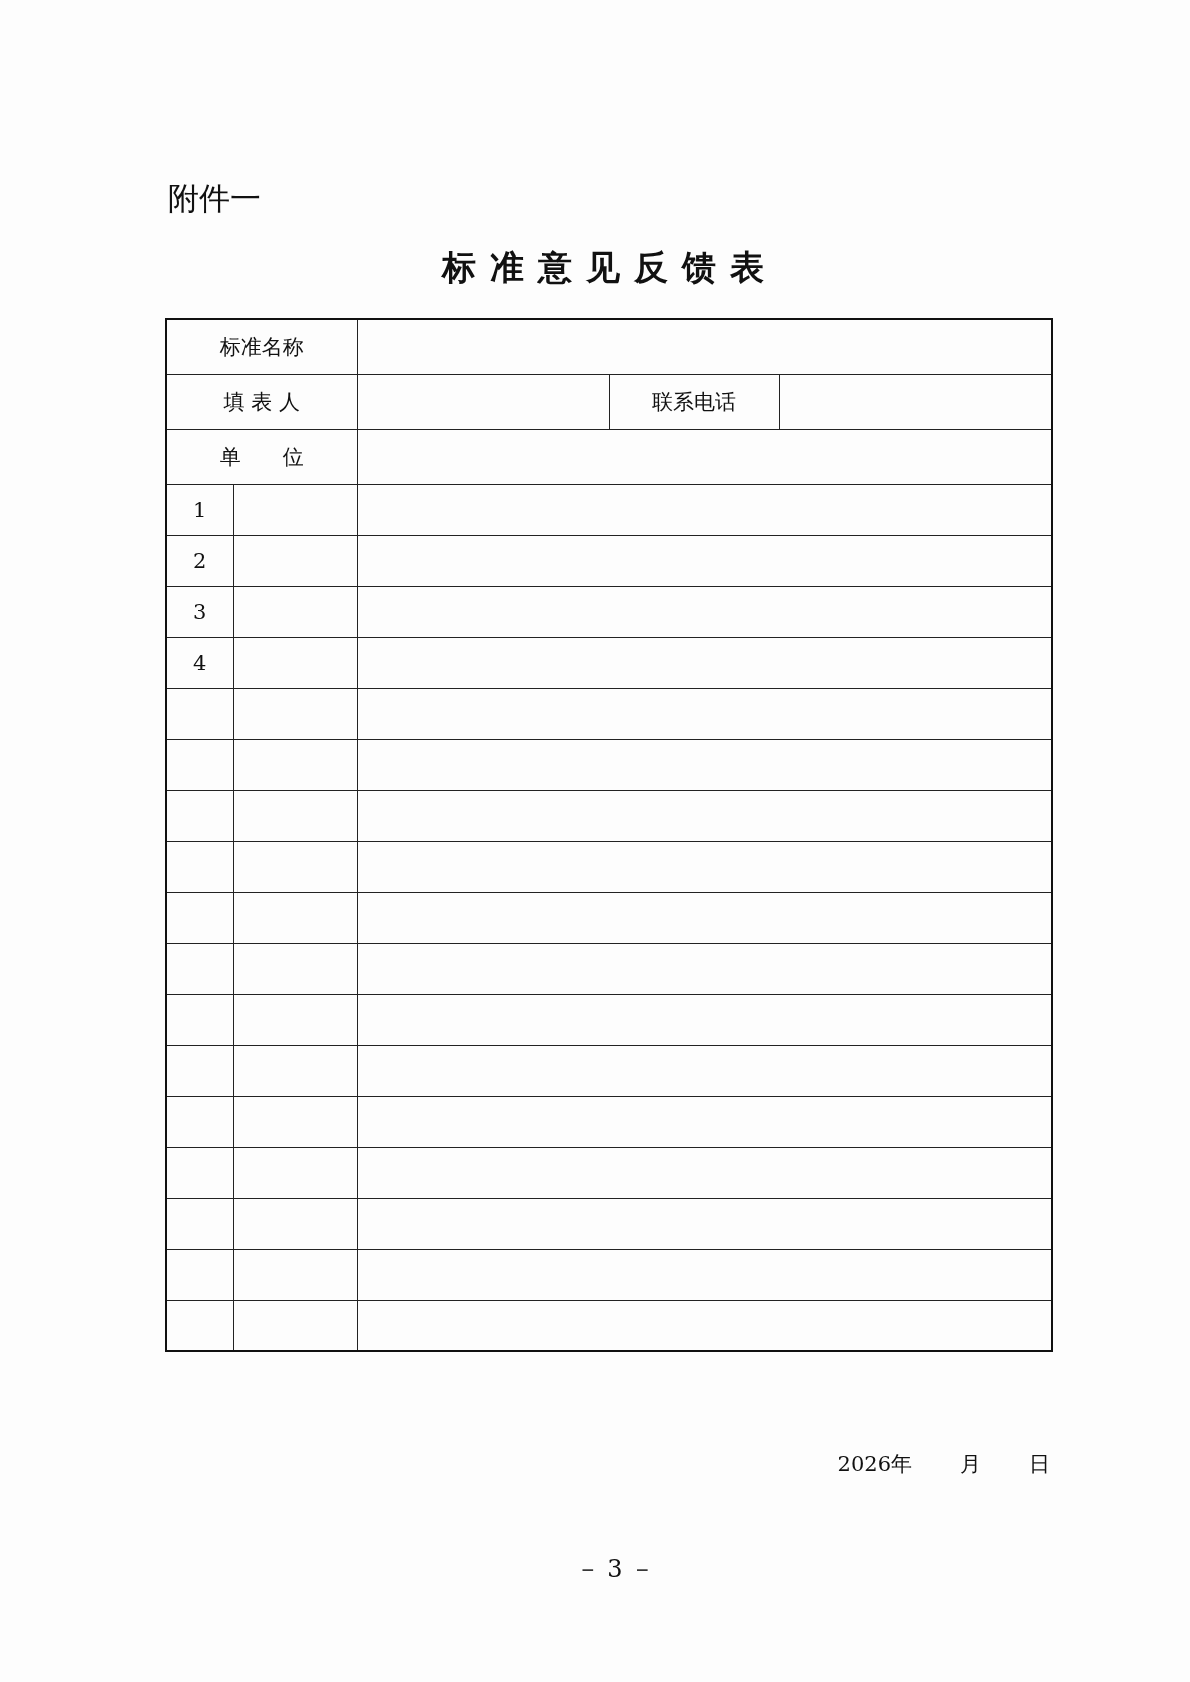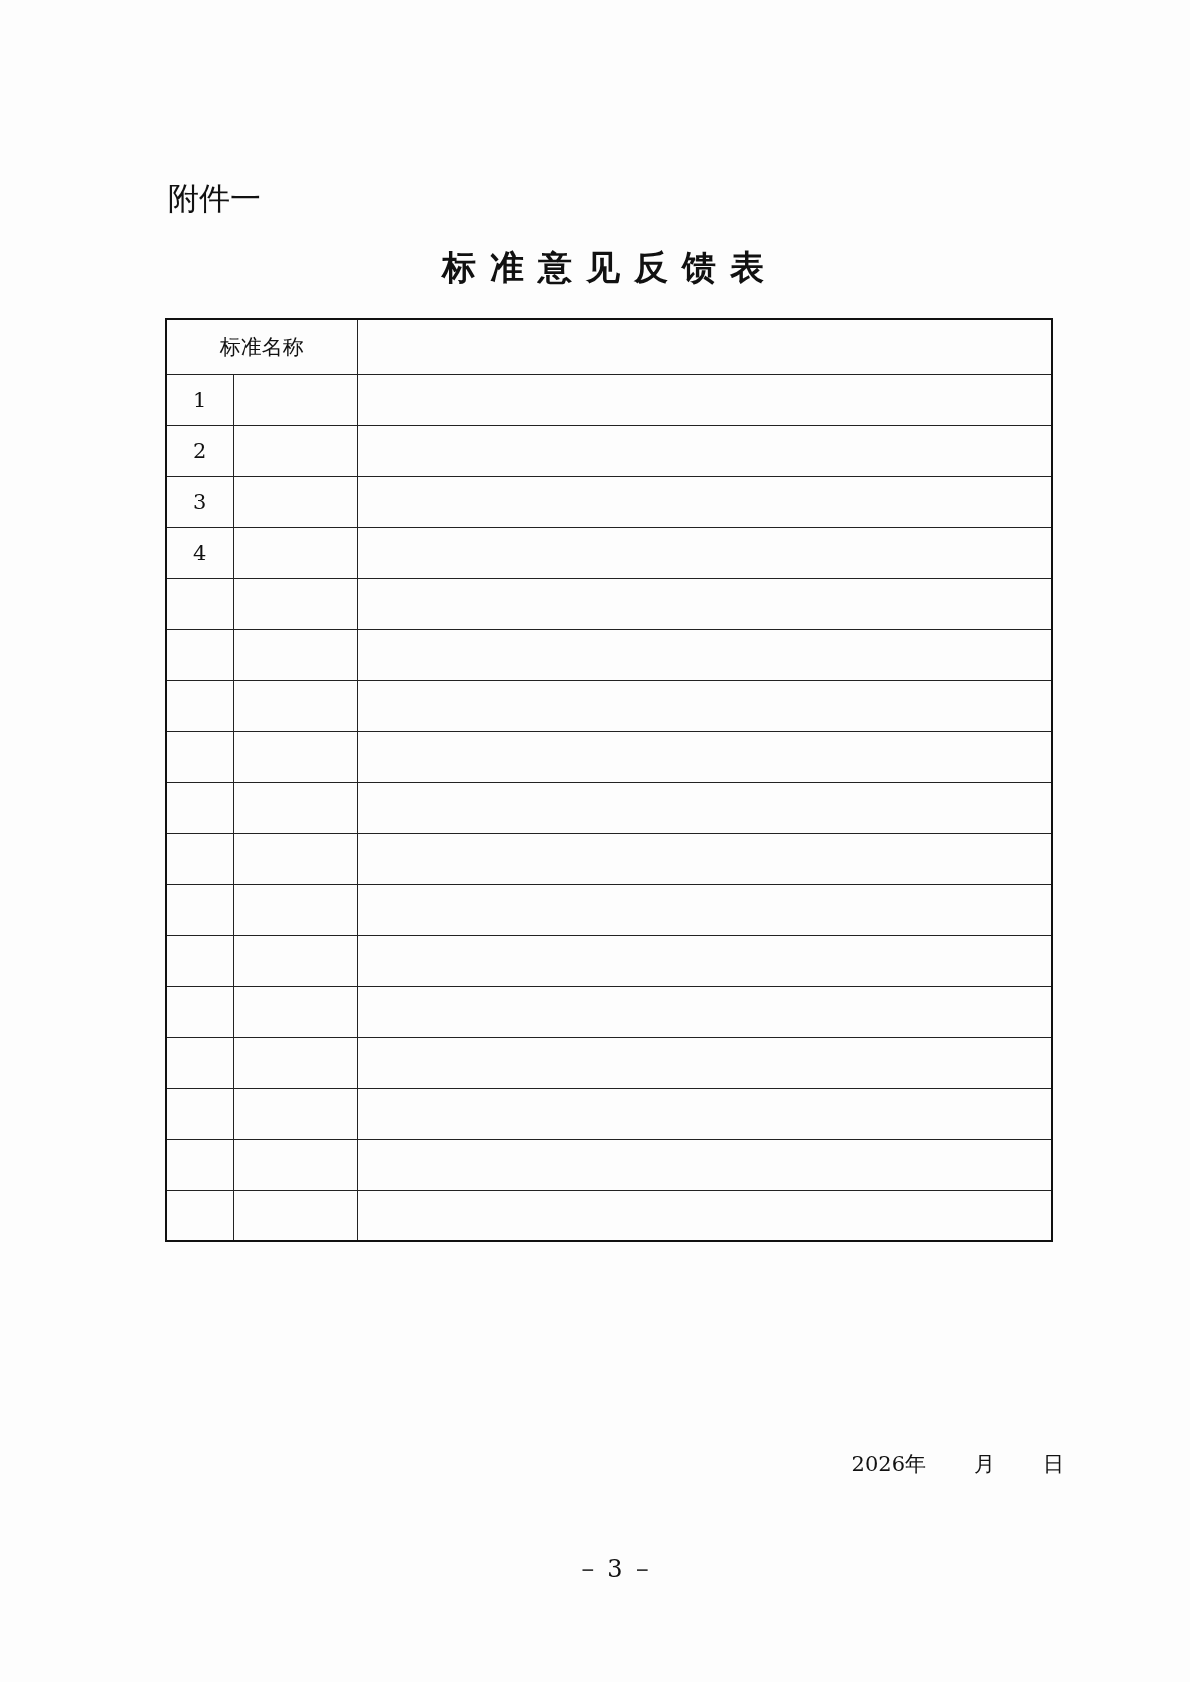--- a/index.html
+++ b/index.html
@@ -12,21 +12,21 @@
     font-family: "DejaVu Sans", "Liberation Sans", sans-serif; }
   .title { position: absolute; left: 0; width: 1220px; top: 245px; text-align: center;
     font-size: 34px; font-weight: bold; letter-spacing: 14px; }
   table.form {
     position: absolute; left: 165px; top: 318px; width: 888px;
     border-collapse: collapse; border: 2.5px solid #111; table-layout: fixed;
   }
   table.form td { border: 1.5px solid #222; font-size: 21px; text-align: center; padding: 0; }
   .h56 { height: 55px; margin-top: 40px; }
   .h52 { height: 51px; }
-  .date { position: absolute; right: 126px; top: 1450px; font-size: 21px; }
+  .date { position: absolute; right: 140px; top: 1450px; font-size: 21px; }
   .date span { margin-left: 48px; }
   .date span:first-child { margin-left: 0; }
   .page { position: absolute; left: 0; width: 1230px; top: 1553px; text-align: center; font-size: 24px; }
 </style>
 </head>
 <body>
 
 <div class="attach">附件一</div>
 <div class="title">标准意见反馈表</div>
 
@@ -34,20 +34,30 @@
   <colgroup>
     <col style="width:67px">
       <col style="width:124px">
       <col style="width:252px">
       <col style="width:170px">
       <col>
   </colgroup>
   <tbody>
       <tr class="h56">
     <td colspan="2">标准名称</td>
+    <td colspan="3"></td>
+  </tr>
+  <tr class="h56">
+    <td colspan="2">填 表 人</td>
+    <td></td>
+    <td>联系电话</td>
+    <td></td>
+  </tr>
+  <tr class="h56">
+    <td colspan="2">单　　位</td>
     <td colspan="3"></td>
   </tr>
   </tbody>
     <tbody id="rows">
       <tr class="h52">
         <td>1</td>
         <td></td>
         <td colspan="3"></td>
       </tr>
       <tr class="h52">

